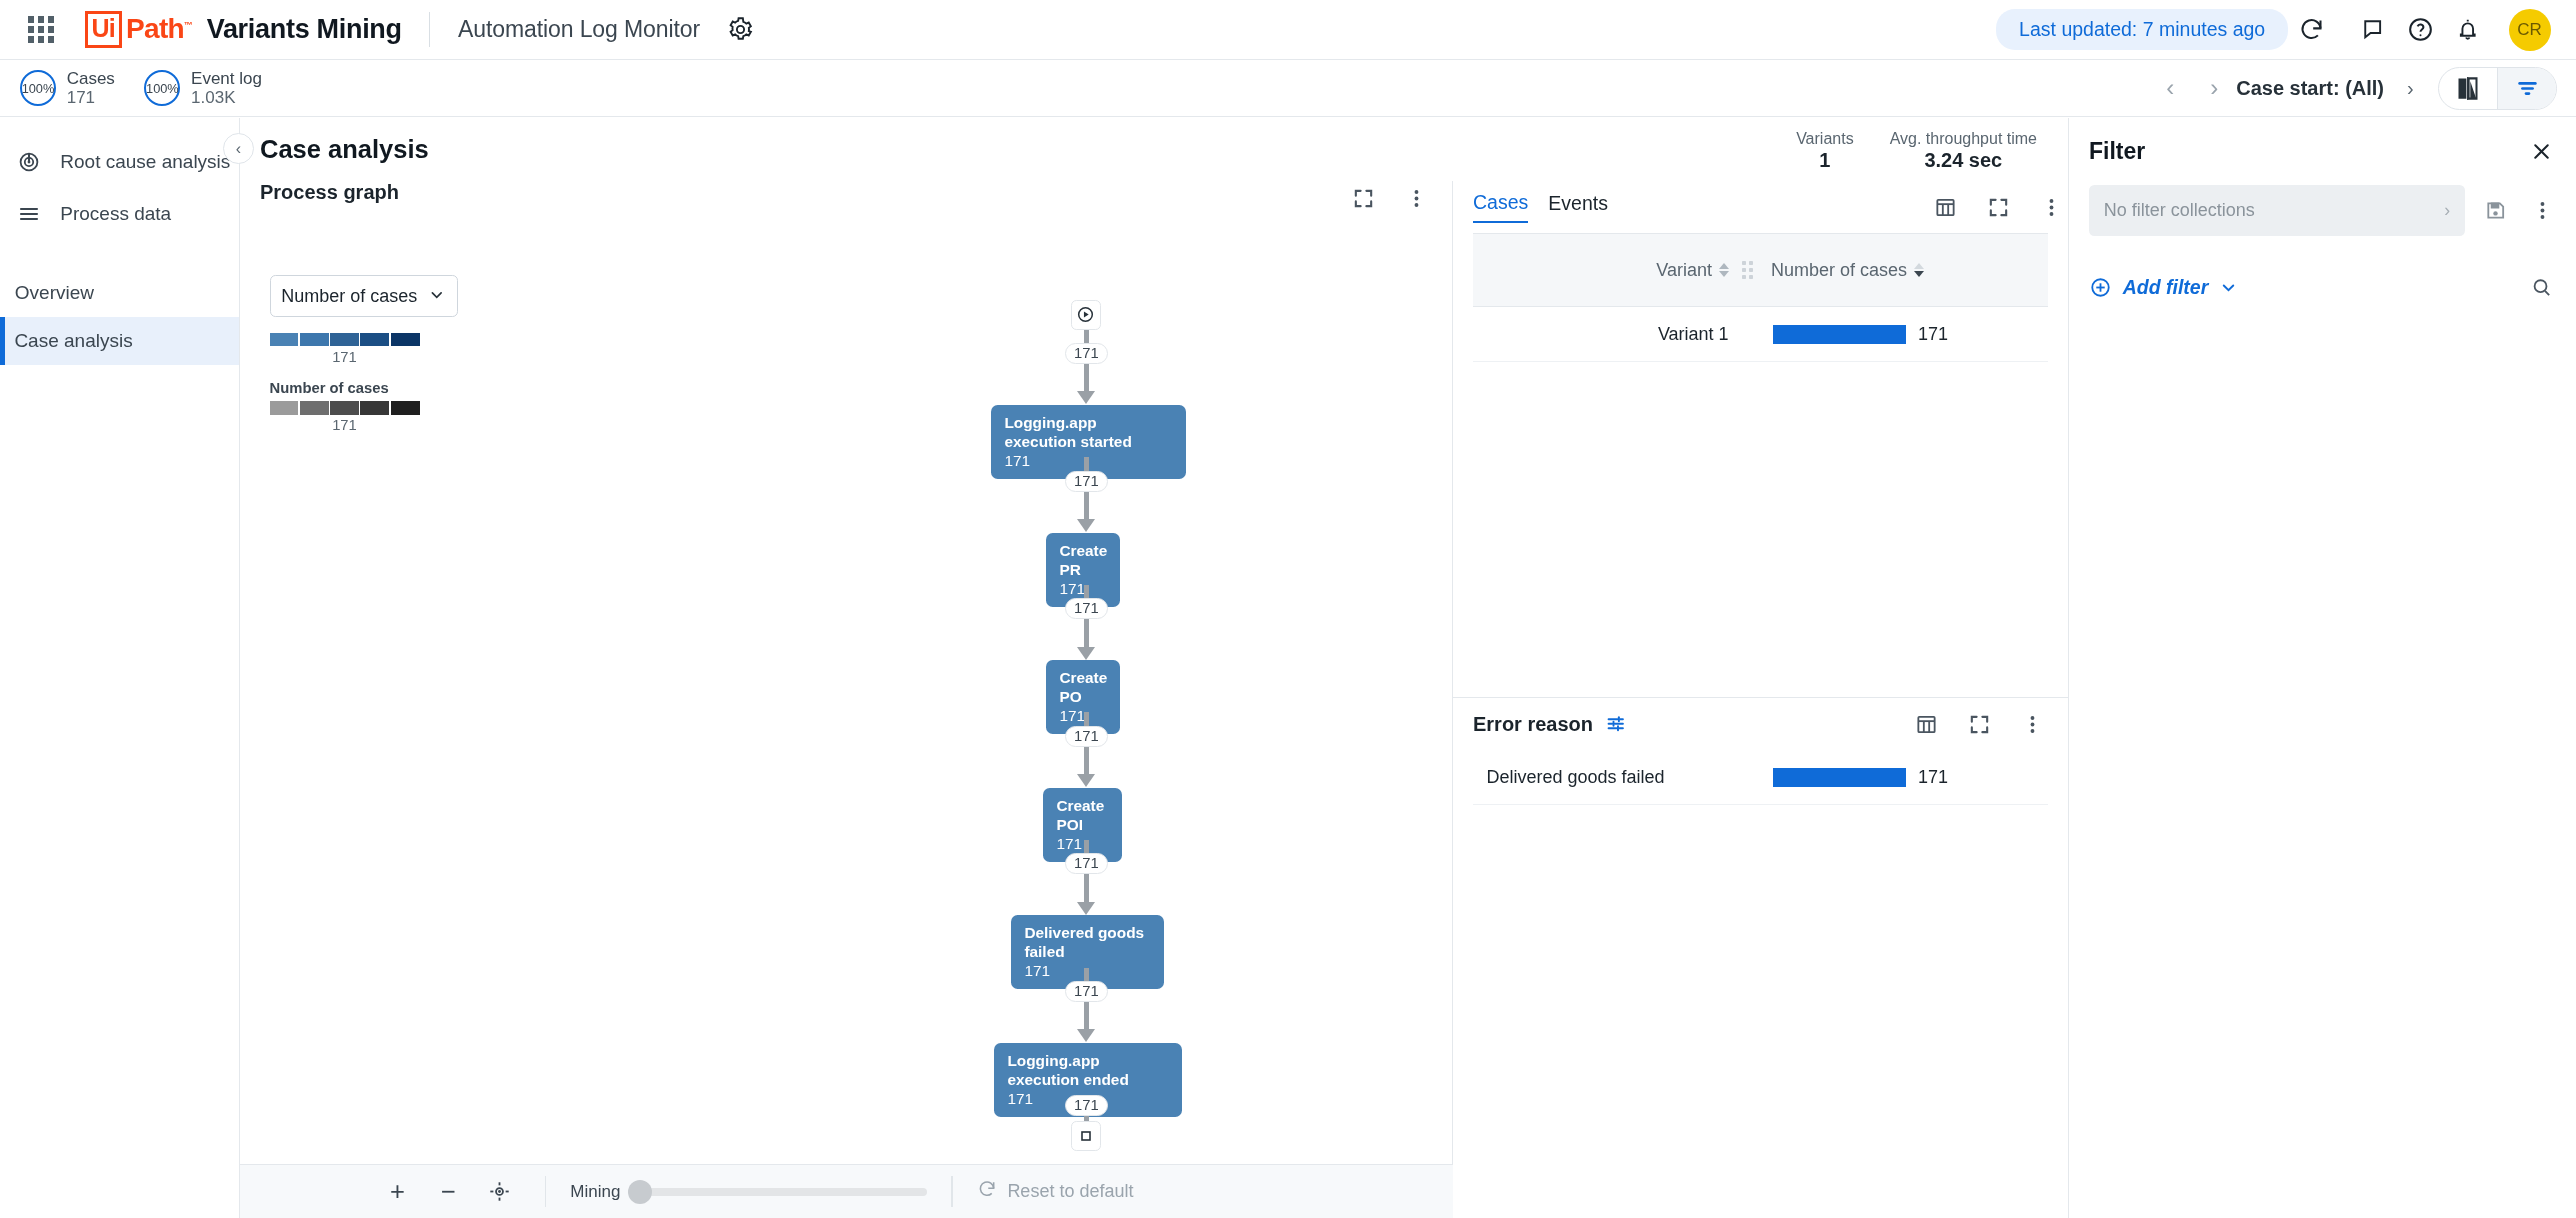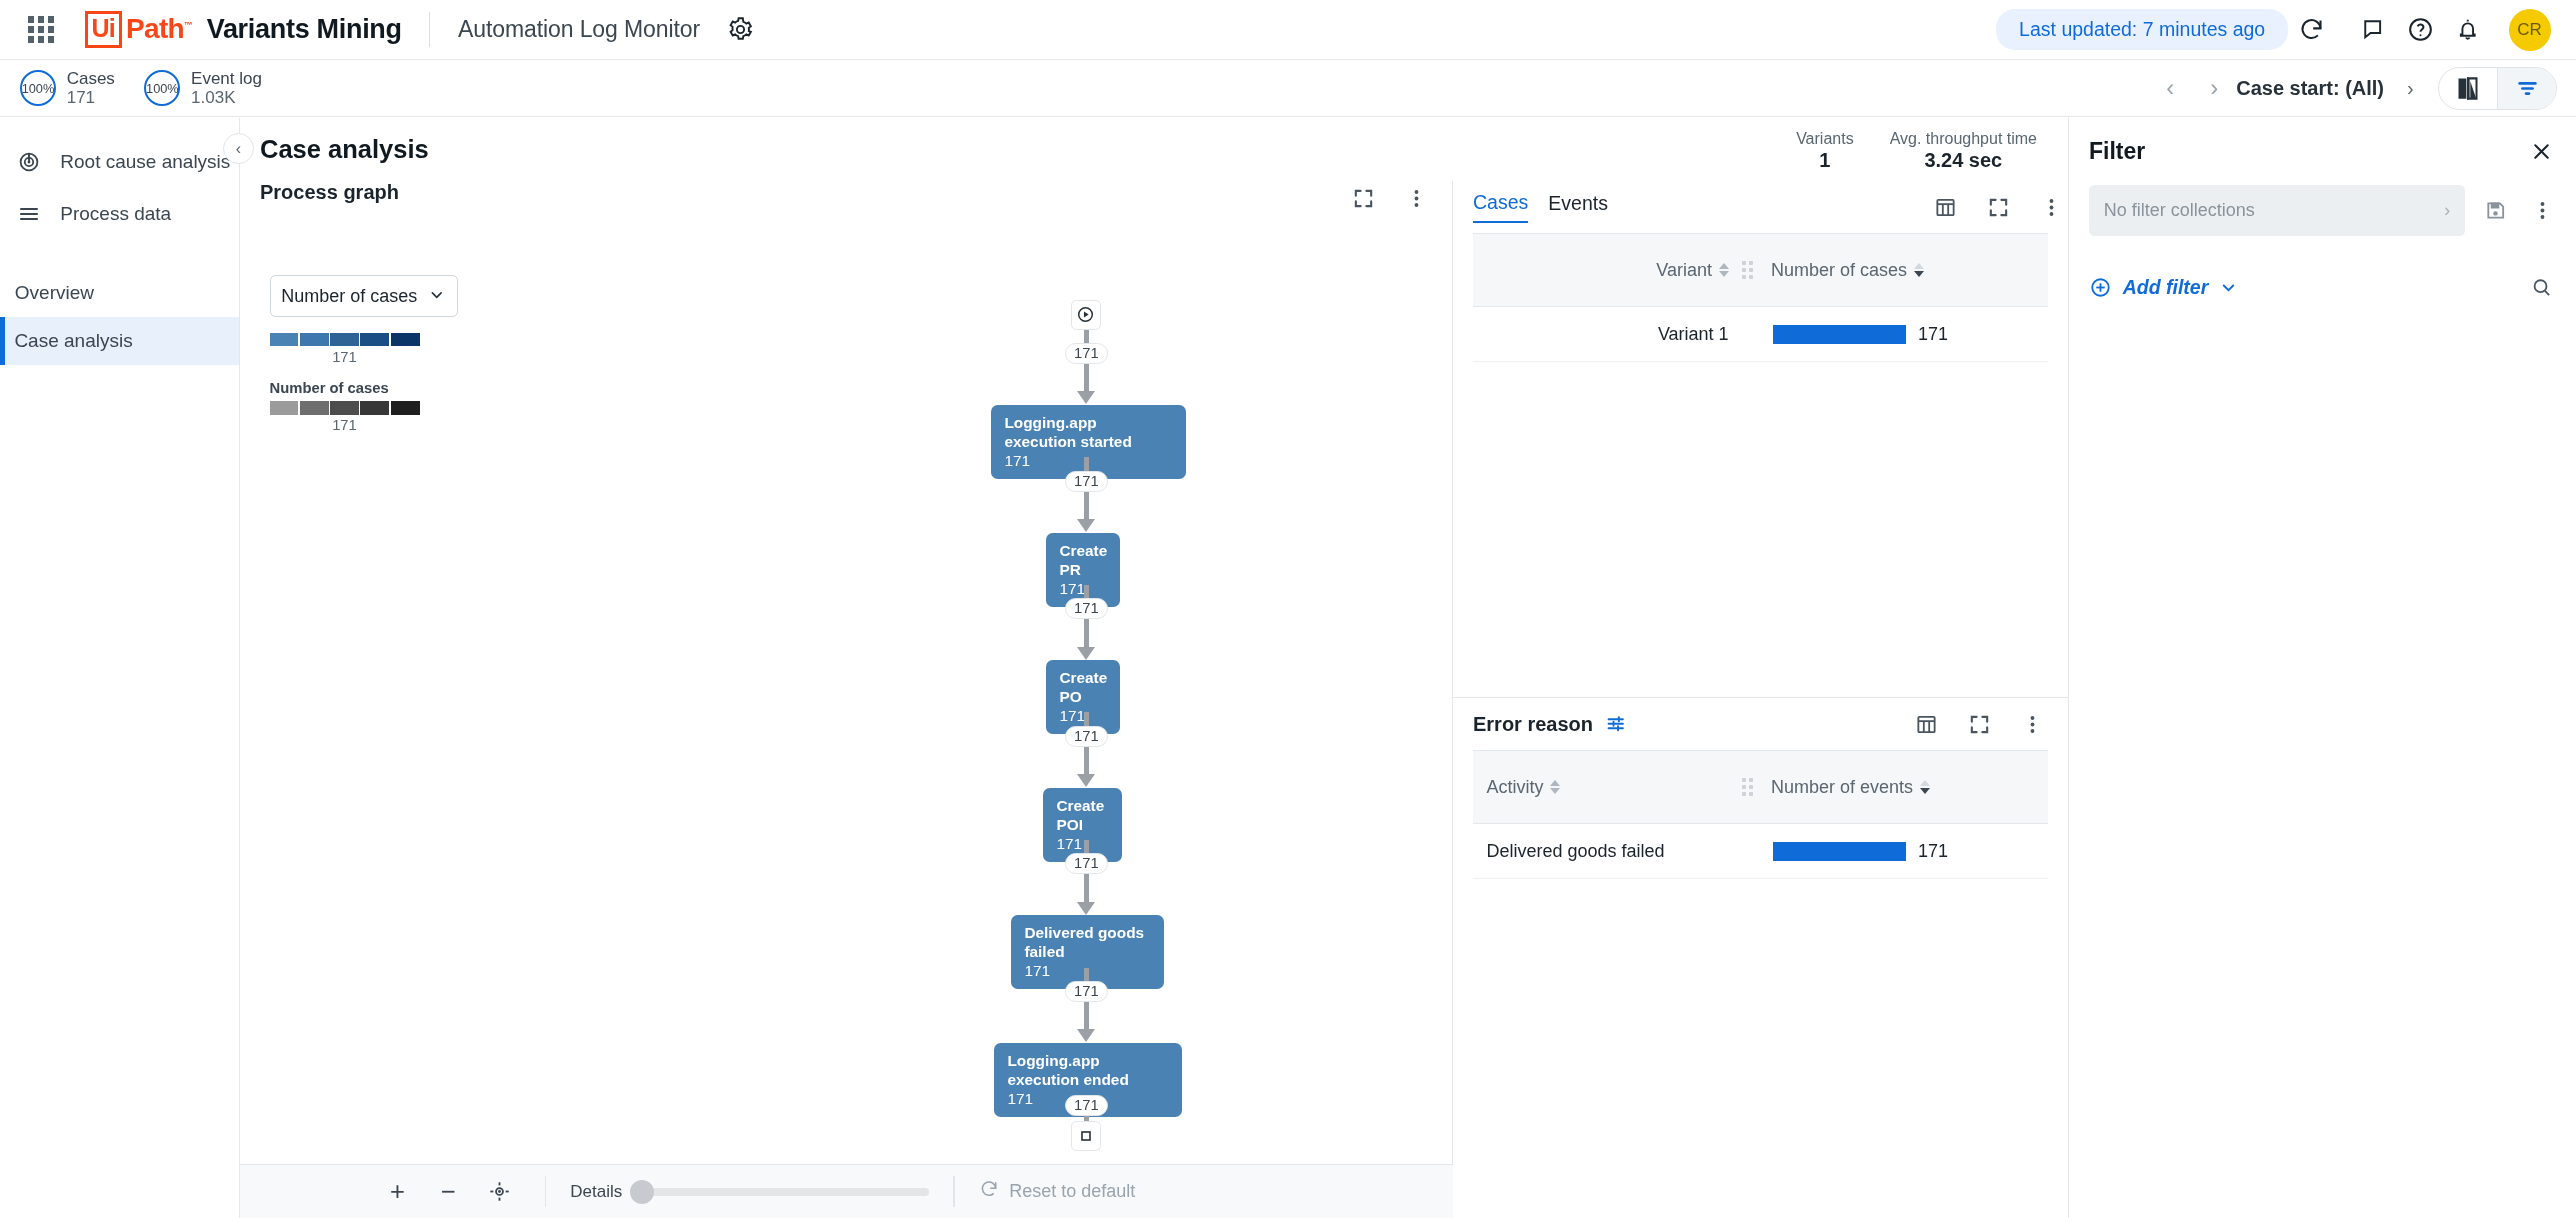--- a/index.html
+++ b/index.html
@@ -505,21 +505,21 @@
               <circle cx="12" cy="12" r="1.5" fill="#3b4650" stroke="none"></circle>
             <path d="M12 2.4v3.2"></path>
               <path d="M12 18.4v3.2"></path>
               <path d="M2.4 12h3.2"></path>
               <path d="M18.4 12h3.2"></path>
           </svg>
         </div>
       </div>
       <div class="vsep"></div>
       <div class="details-wrap">
-        <div class="details-label">Details</div>
+        <div class="details-label">Mining</div>
         <div class="slider">
           <div class="knob"></div>
         </div>
       </div>
       <div class="vsep"></div>
       <div class="reset">
         <span>
           <svg width="20" height="20" viewBox="0 0 24 24" fill="none" stroke="#9aa4ad" stroke-width="1.9">
             <path d="M20 11a8 8 0 10-2.3 6.2"></path>
               <polyline points="20,4 20,11 13.5,11"></polyline>
@@ -632,44 +632,20 @@
         <div class="tool-btn">
           <svg width="23" height="23" viewBox="0 0 24 24" fill="#4a5560">
             <circle cx="12" cy="5.2" r="2"></circle>
               <circle cx="12" cy="12" r="2"></circle>
               <circle cx="12" cy="18.8" r="2"></circle>
           </svg>
         </div>
       </div>
     </div>
 
-    <div class="grid-head">
-      <div class="col-h" style="width:269px; padding-left:13.4px;">
-        <span>Activity</span>
-        <span class="sort-ar">
-            <i class="up"></i>
-            <i class="down"></i>
-          </span>
-      </div>
-      <div class="dotsgrip">
-          <i></i>
-          <i></i>
-          <i></i>
-          <i></i>
-          <i></i>
-          <i></i>
-        </div>
-      <div class="col-h" style="margin-left:17.5px;">
-        <span>Number of events</span>
-        <span class="sort-ar active">
-            <i class="up" style="border-bottom-color:#d3d9de"></i>
-            <i class="down"></i>
-          </span>
-      </div>
-    </div>
 
     <div class="grid-row">
       <div class="cell-label" style="width:269px; padding-left:13.4px;">Delivered goods failed</div>
       <div class="bar-cell" style="margin-left:31px;">
         <div class="bar" style="width:133px;"></div>
         <div class="bar-num">171</div>
       </div>
     </div>
   </div>
 

